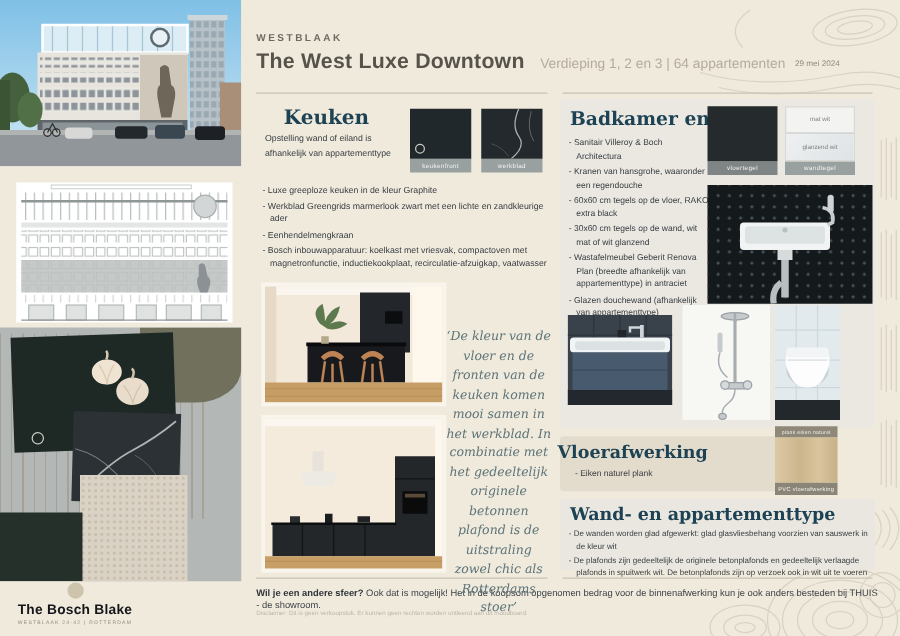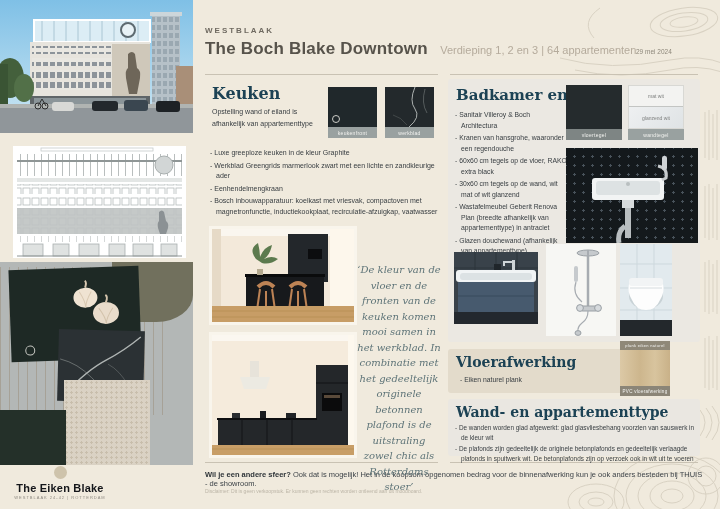--- a/index.html
+++ b/index.html
@@ -222,34 +222,34 @@
         <path d="M2,30 Q20,34 34,48 T60,68" stroke="#aab0ae" stroke-width="0.8" fill="none" opacity="0.6"></path>
         <path d="M50,34 Q62,40 70,54" stroke="#9ba19f" stroke-width="0.7" fill="none" opacity="0.5"></path>
       </svg>
     </div>
     <div class="abs boucle" style="left:64px; top:118px; width:86px; height:85px;"></div>
     <div class="abs" style="left:0; top:148px; width:66px; height:55px; background:#243029;"></div>
   </div>
 
   <div class="abs logo" style="left:14px; top:466px; width:92px;">
     <div class="dot"></div>
-    <div class="name">The Eiken Blake</div>
+    <div class="name">The Bosch Blake</div>
     <div class="tag">WESTBLAAK 24-42 | ROTTERDAM</div>
   </div>
 
   <div class="abs eyebrow">WESTBLAAK</div>
   <div class="abs titlebar">
-    <span class="title">The Boch Blake Downtown</span>
+    <span class="title">The West Luxe Downtown</span>
     <span class="subtitle">Verdieping 1, 2 en 3  |  64 appartementen</span>
   </div>
   <div class="abs date">29 mei 2024</div>
   <div class="abs hr" style="left:205px; top:74px; width:233px;"></div>
   <div class="abs hr" style="left:450px; top:74px; width:248px;"></div>
 
-  <div class="abs h-serif" style="left:212px; top:84px; font-size:16px;text-align:right;">Keuken</div>
+  <div class="abs h-serif" style="left:227px; top:84px; font-size:16px;text-align:right;">Keuken</div>
   <div class="abs body-txt" style="left:212px; top:106px; width:112px; font-size:7px; line-height:1.7;">Opstelling wand of eiland is afhankelijk van appartementtype</div>
 
   <div class="abs swatch" style="left:328px; top:87px; width:49px;">
     <div class="sq" style="height:40px; background:#20282b;">
       <div class="ring" style="left:4px; top:28px; width:8px; height:8px;"></div>
     </div>
     <div class="bar" style="background:#99a1a0;">keukenfront</div>
   </div>
   <div class="abs swatch" style="left:385px; top:87px; width:49px;">
     <div class="sq" style="height:40px; background:#23292c;">
@@ -423,21 +423,21 @@
       </g>
       <rect x="0" y="76" width="52" height="16" fill="#23282c"></rect>
       <ellipse cx="26" cy="52" rx="17" ry="13" fill="#c8d2d6"></ellipse>
       <path d="M9,40 h34 q2,8 -3,16 q-4,10 -14,10 q-10,0 -14,-10 q-5,-8 -3,-16 z" fill="#fdfdfd"></path>
       <rect x="9" y="34" width="34" height="8" rx="3" fill="#f2f4f5"></rect>
       <line x1="10" y1="44" x2="42" y2="44" stroke="#d6dcdf" stroke-width="1"></line>
     </svg>
   </div>
 
   <div class="abs panel" style="left:448px; top:349px; width:213px; height:44px; background:#e3dbcb;"></div>
-  <div class="abs h-serif" style="left:456px; top:354px; font-size:14px;">Vloerafwerking</div>
+  <div class="abs h-serif" style="left:446px; top:354px; font-size:14px;">Vloerafwerking</div>
   <div class="abs body-txt bullet" style="left:460px; top:376px; width:140px; font-size:6.8px;">- Eiken naturel plank</div>
 
   <div class="abs swatch" style="left:620px; top:341px; width:50px; z-index:4;">
     <div class="bar" style="height:9px; background:#8f8878; font-size:4px;">plank eiken naturel</div>
     <div class="sq wood wood-grain" style="height:36px; background:linear-gradient(90deg,#dcc9a6,#cdb68d 40%,#d8c49e 70%,#c9b188);"></div>
     <div class="bar" style="height:10px; background:#8b8577; font-size:4.5px;">PVC vloerafwerking</div>
   </div>
 
   <div class="abs panel" style="left:448px; top:399px; width:252px; height:57px; background:#eae7e1;"></div>
   <div class="abs h-serif" style="left:456px; top:404px; font-size:14px;">Wand- en appartementtype</div>

